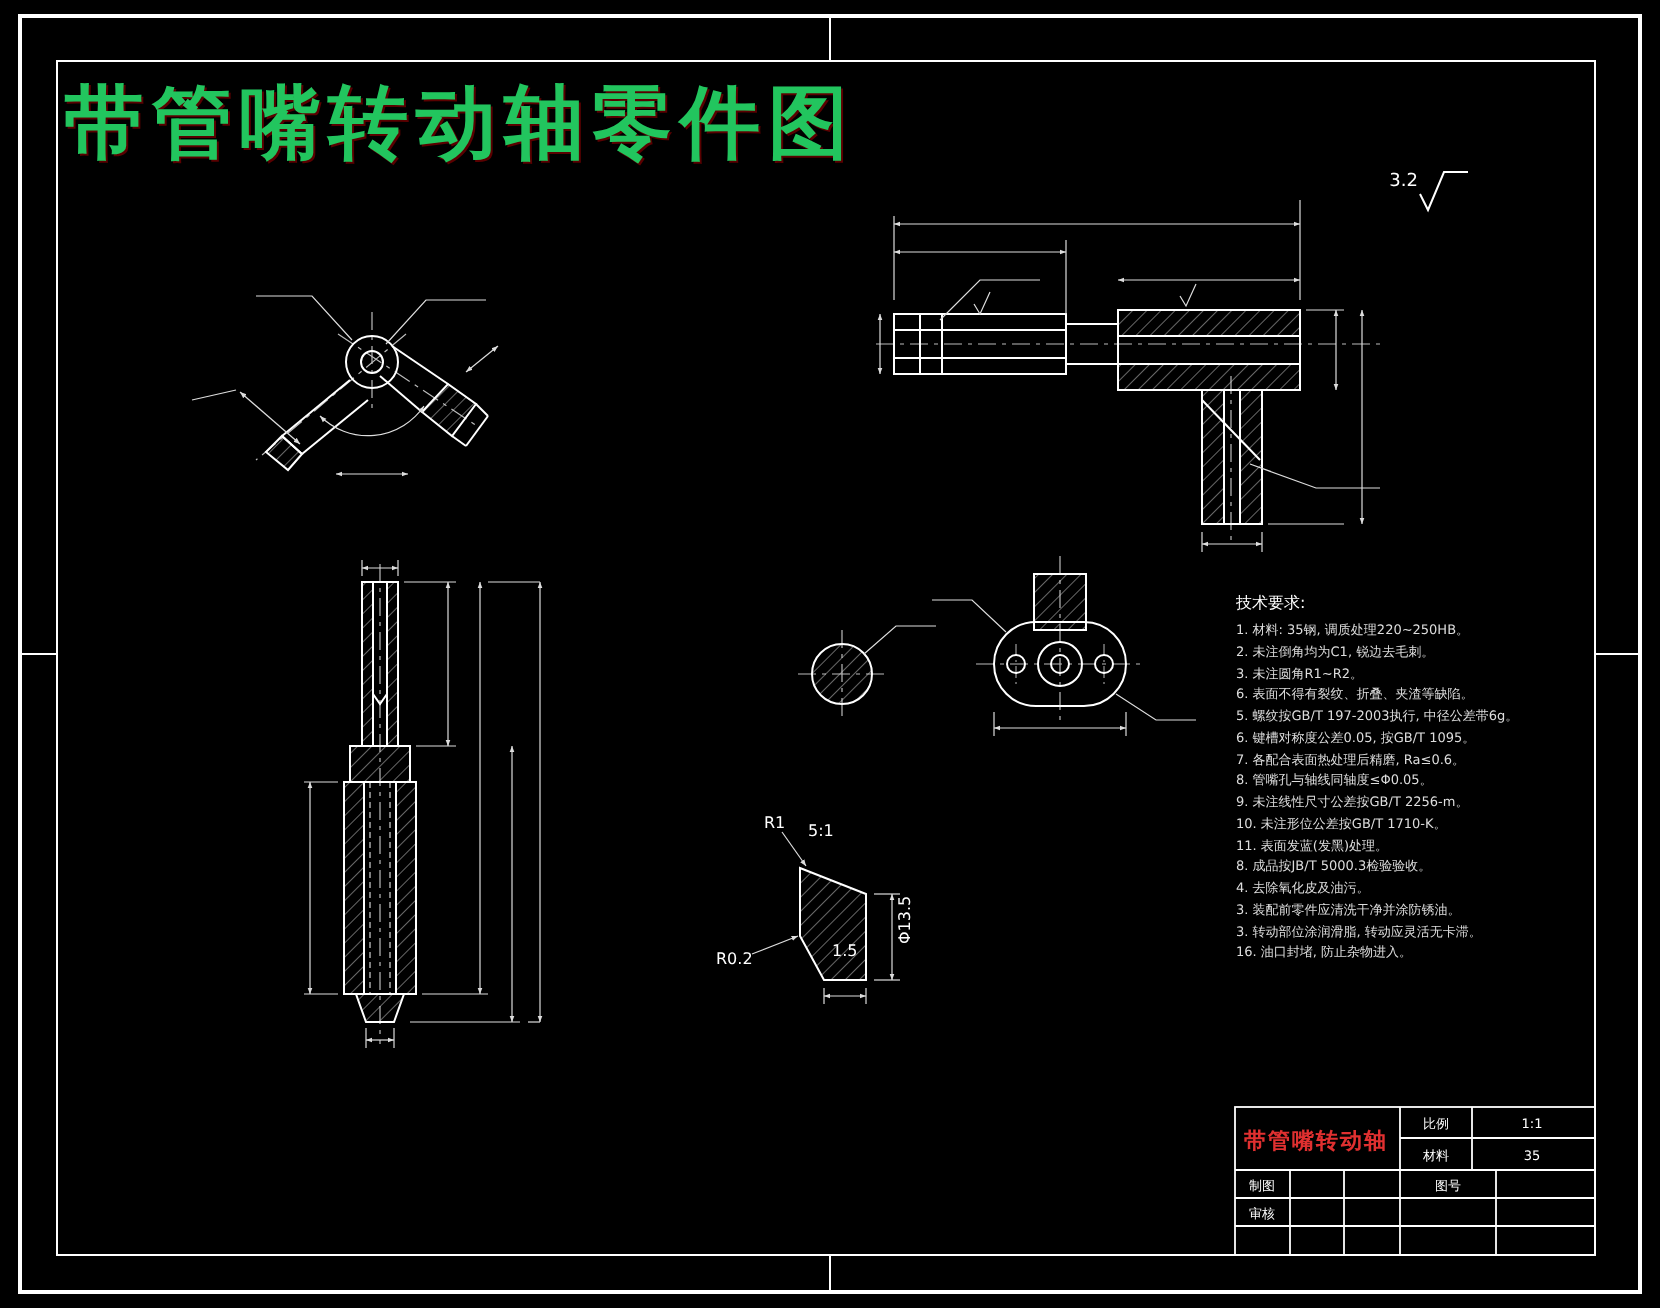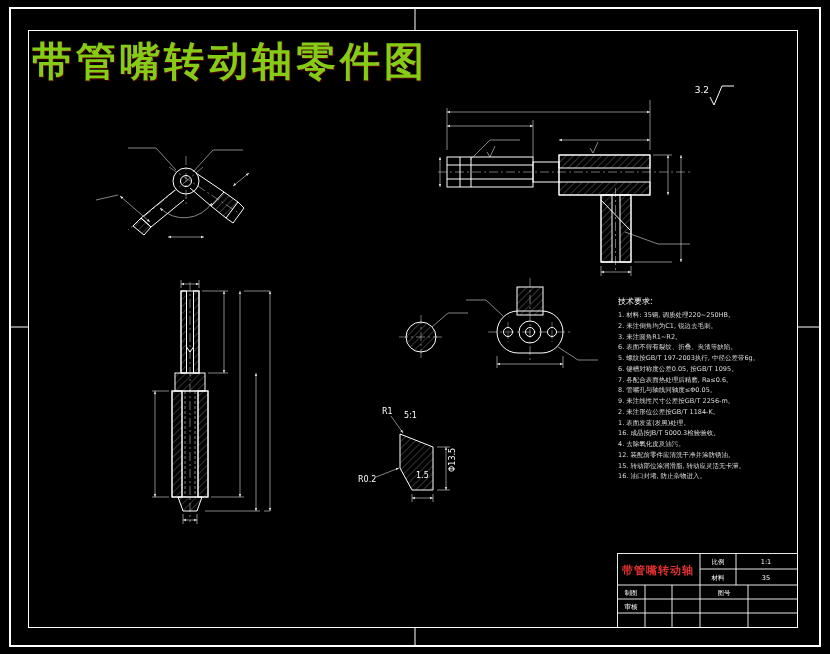--- a/index.html
+++ b/index.html
@@ -4,21 +4,21 @@
 <style>
   html,body{margin:0;padding:0;background:#000;}
   .page{position:relative;width:830px;height:654px;background:#000;overflow:hidden;
         font-family:"DejaVu Sans",sans-serif;}
   svg{position:absolute;left:0;top:0;}
   .notes{position:absolute;left:618px;top:296px;width:176px;color:#ddd;
          font:6.5px/1.5 "DejaVu Sans",sans-serif;}
   .notes .h{font-size:8px;margin-bottom:3px;color:#fff;}
   .note-line{margin:0 0 1px 0;}
   .main-title{position:absolute;left:32px;top:34px;width:440px;
-      font-size:40px;font-weight:bold;letter-spacing:4px;color:#84cc16;
+      font-size:40px;font-weight:bold;letter-spacing:4px;color:#22c55e;
       text-shadow:1px 1px 0 #5a0000;white-space:nowrap;}
 </style>
 </head>
 <body>
 
 <div class="page">
 
 <svg width="830" height="654" viewBox="0 0 830 654">
   <defs>
     <pattern id="h45" patternUnits="userSpaceOnUse" width="5" height="5" patternTransform="rotate(45)">
@@ -235,22 +235,22 @@
   <div class="h">技术要求:</div>
   <div class="note-line">1. 材料: 35钢, 调质处理220~250HB。</div>
   <div class="note-line">2. 未注倒角均为C1, 锐边去毛刺。</div>
   <div class="note-line">3. 未注圆角R1~R2。</div>
   <div class="note-line">6. 表面不得有裂纹、折叠、夹渣等缺陷。</div>
   <div class="note-line">5. 螺纹按GB/T 197-2003执行, 中径公差带6g。</div>
   <div class="note-line">6. 键槽对称度公差0.05, 按GB/T 1095。</div>
   <div class="note-line">7. 各配合表面热处理后精磨, Ra≤0.6。</div>
   <div class="note-line">8. 管嘴孔与轴线同轴度≤Φ0.05。</div>
   <div class="note-line">9. 未注线性尺寸公差按GB/T 2256-m。</div>
-  <div class="note-line">2. 未注形位公差按GB/T 1184-K。</div>
-  <div class="note-line">1. 表面发蓝(发黑)处理。</div>
-  <div class="note-line">16. 成品按JB/T 5000.3检验验收。</div>
+  <div class="note-line">10. 未注形位公差按GB/T 1710-K。</div>
+  <div class="note-line">11. 表面发蓝(发黑)处理。</div>
+  <div class="note-line">8. 成品按JB/T 5000.3检验验收。</div>
   <div class="note-line">4. 去除氧化皮及油污。</div>
-  <div class="note-line">12. 装配前零件应清洗干净并涂防锈油。</div>
-  <div class="note-line">15. 转动部位涂润滑脂, 转动应灵活无卡滞。</div>
+  <div class="note-line">3. 装配前零件应清洗干净并涂防锈油。</div>
+  <div class="note-line">3. 转动部位涂润滑脂, 转动应灵活无卡滞。</div>
   <div class="note-line">16. 油口封堵, 防止杂物进入。</div>
 </div>
 
 </div>
 
 </body></html>

